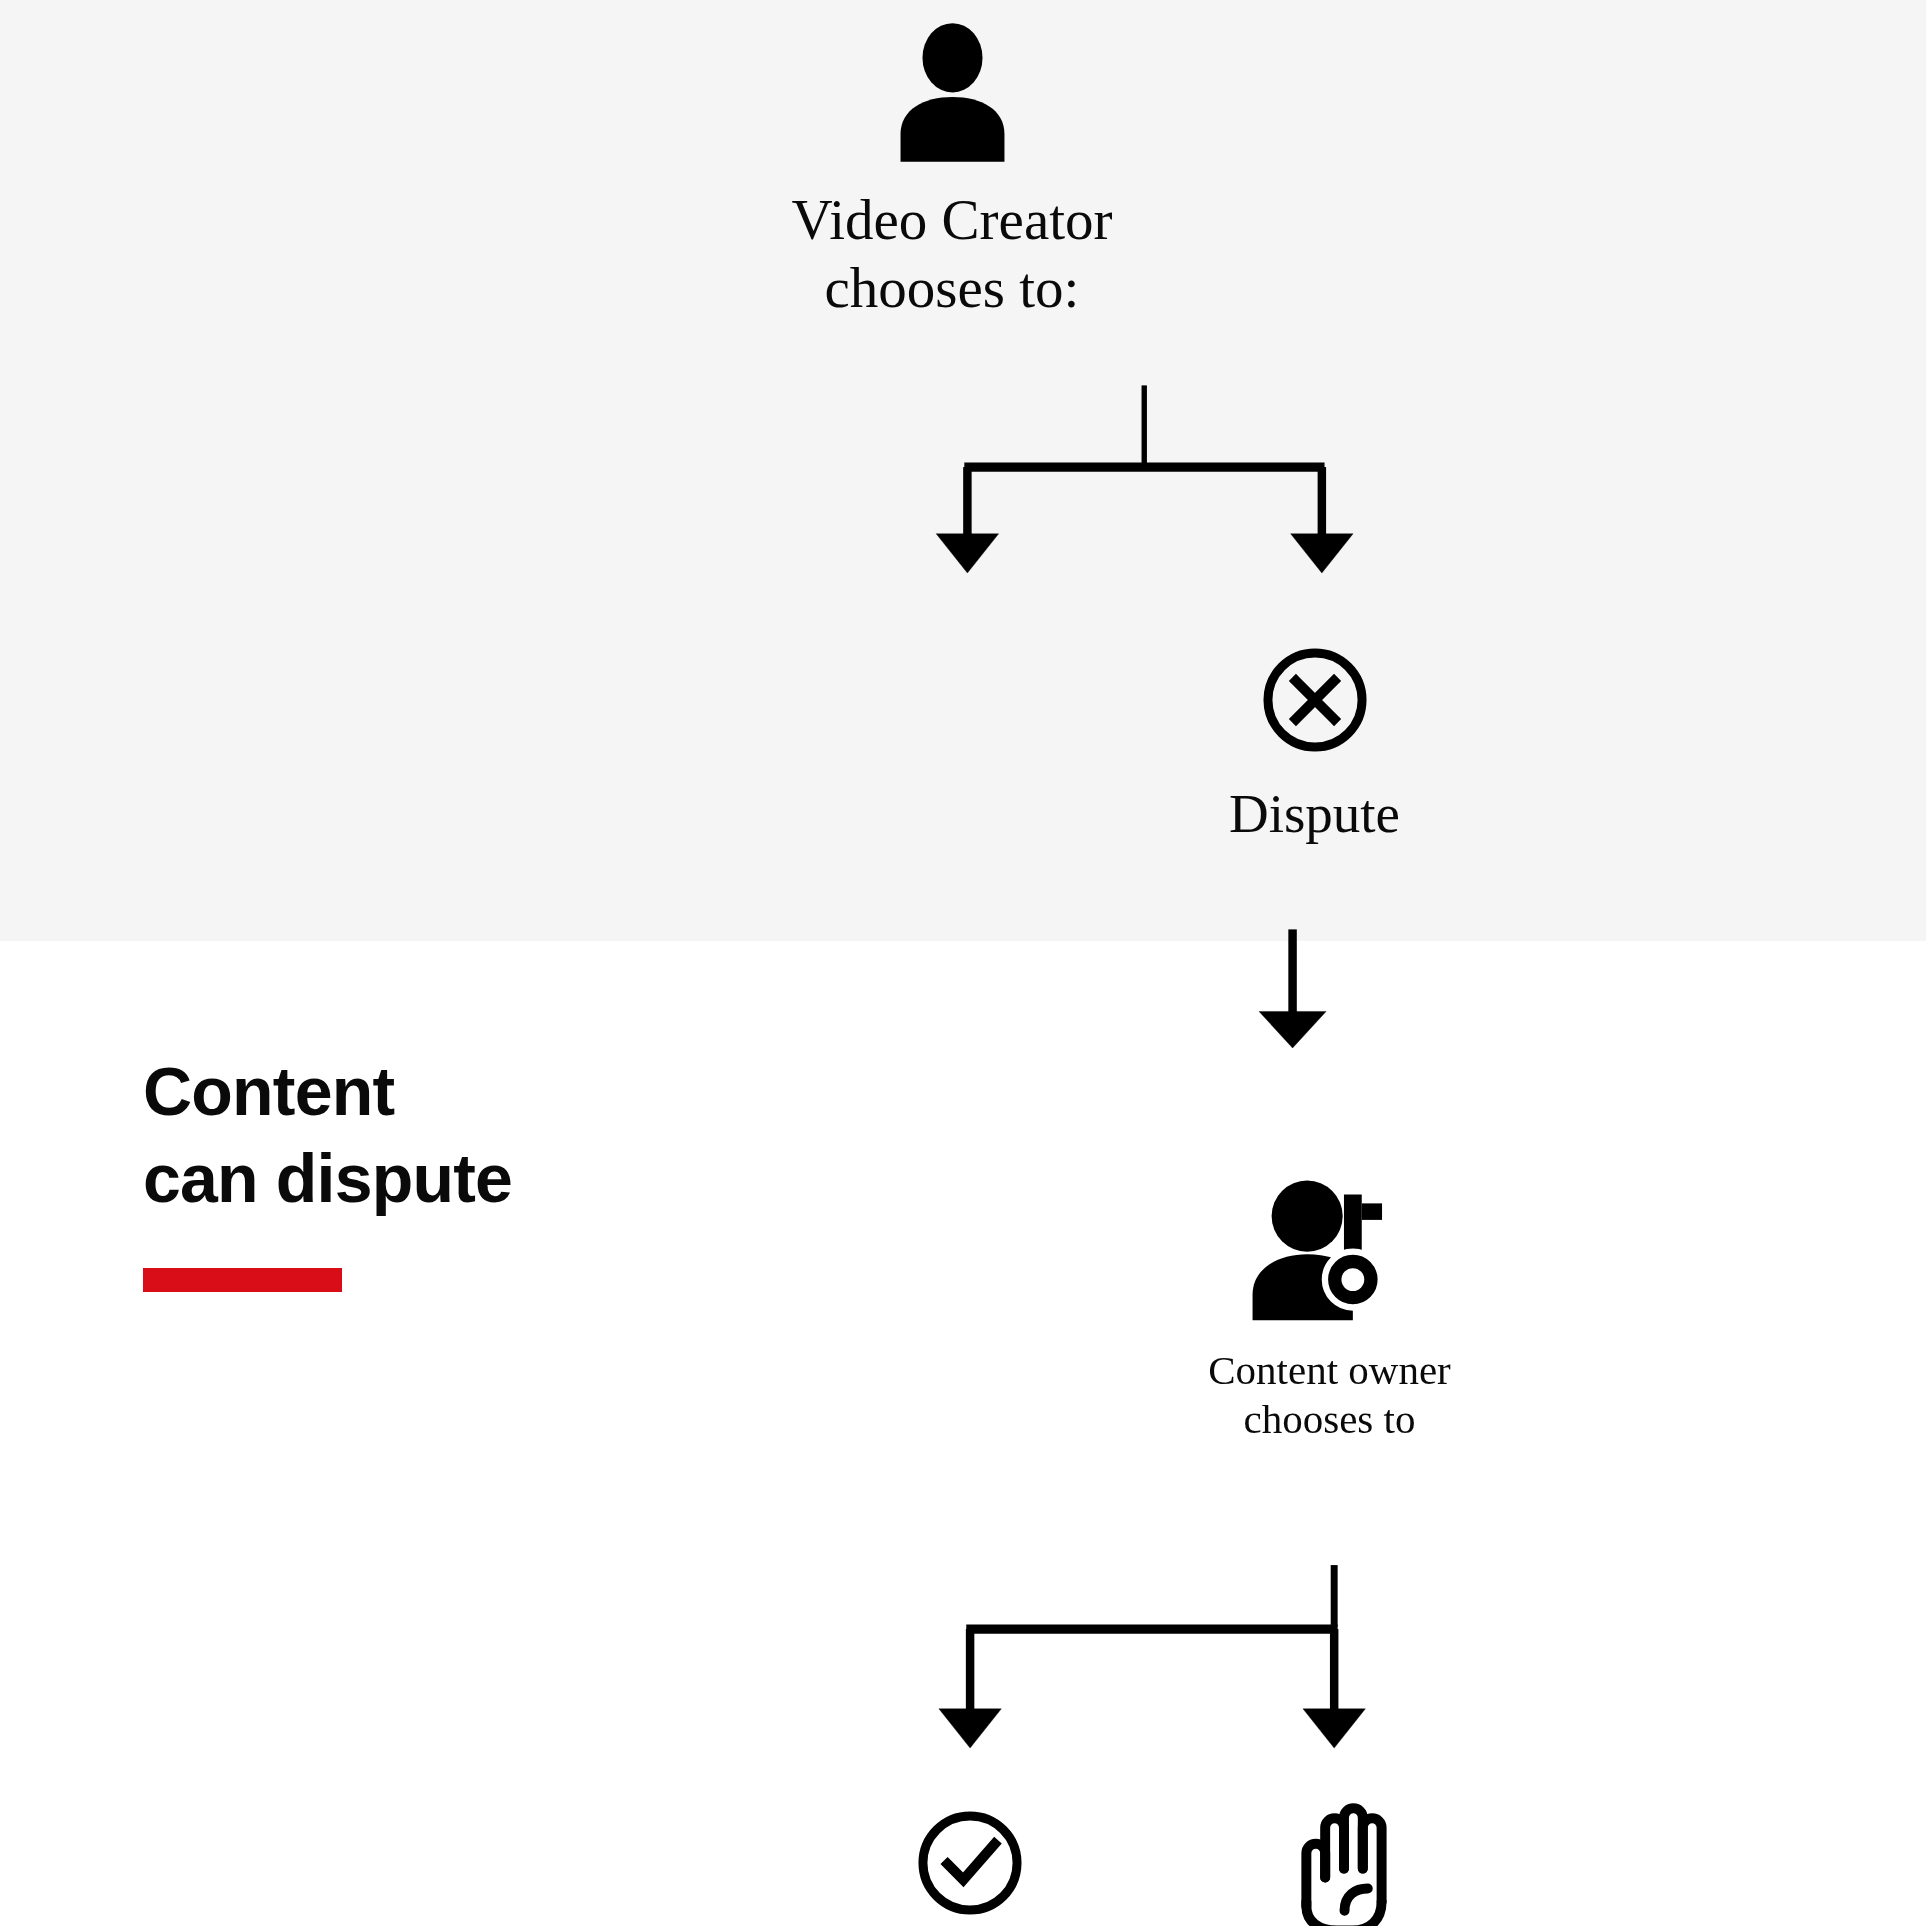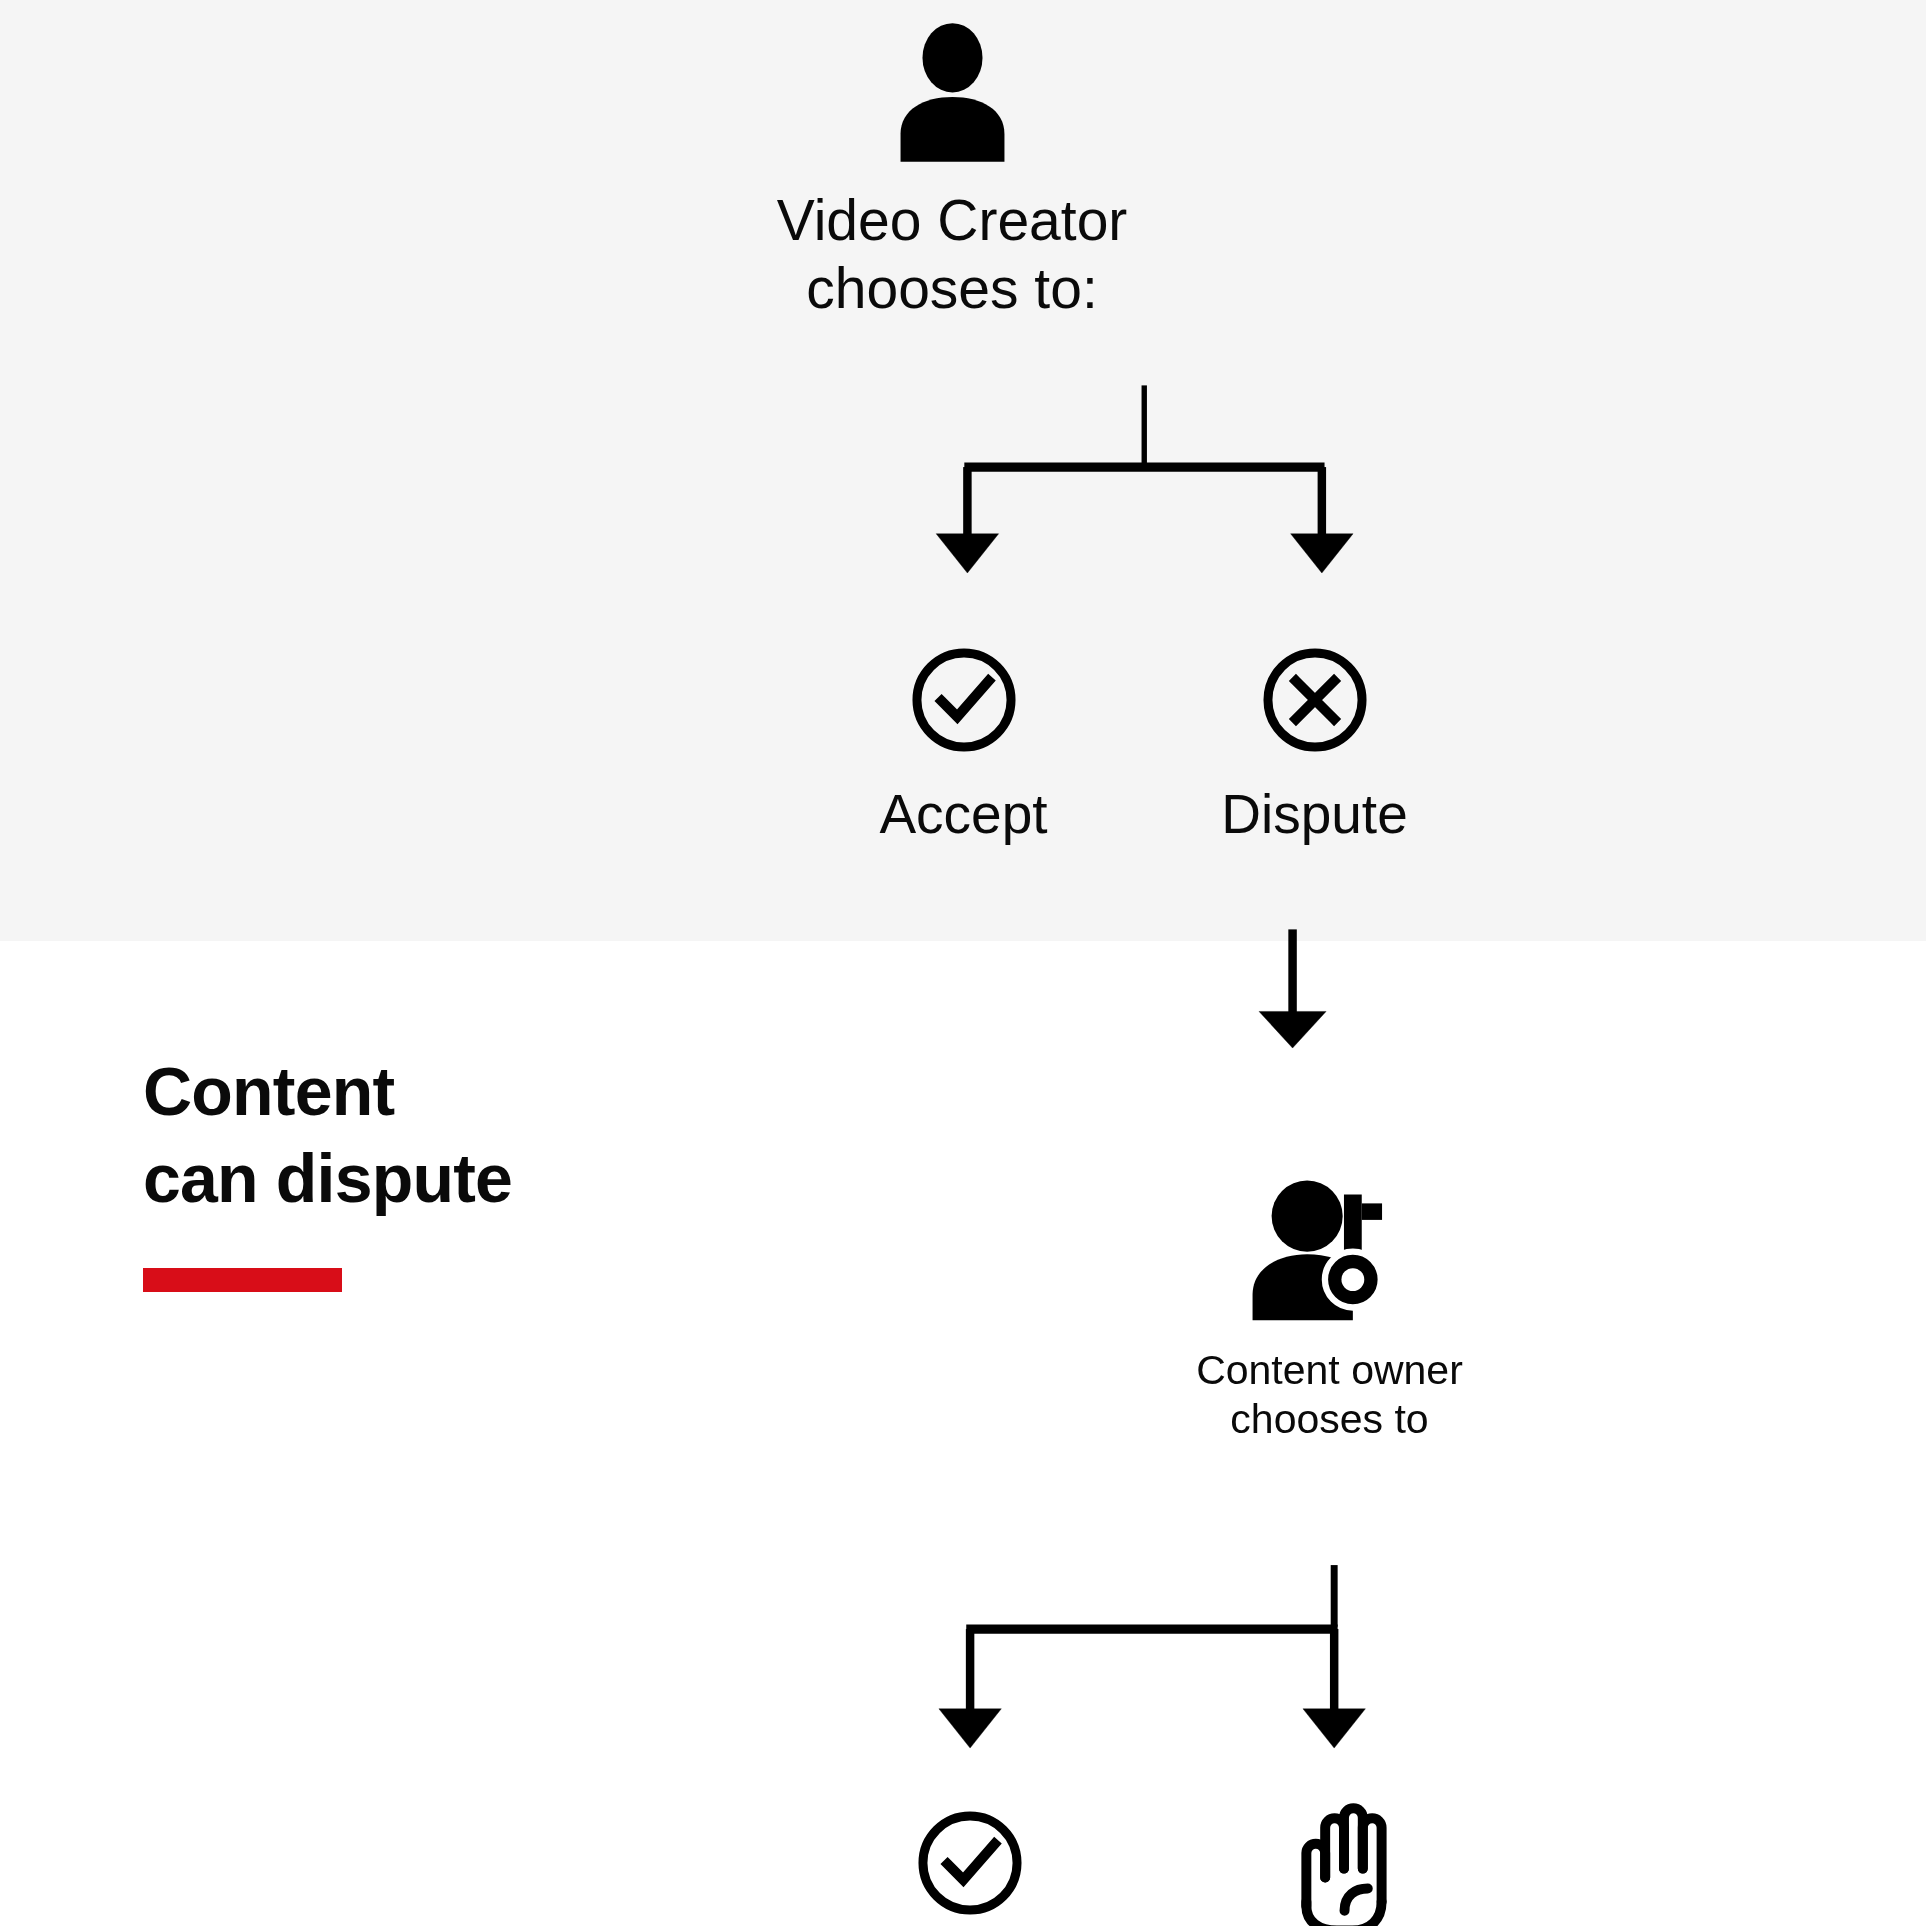--- a/index.html
+++ b/index.html
@@ -33,20 +33,21 @@
     background: #ffffff;
   }
 
   
   .node {
     position: absolute;
     display: flex;
     flex-direction: column;
     align-items: center;
     text-align: center;
+    font-family: Liberation Serif, serif;
   }
   .node-label {
     color: #0a0a0a;
     font-weight: 400;
     line-height: 1.20;
     white-space: pre-line;
   }
 
   
   #node-video-creator {
@@ -182,29 +183,20 @@
     <span class="icon-person">
       <svg viewBox="0 0 110 120" width="127" height="139" xmlns="http://www.w3.org/2000/svg" aria-hidden="true">
         <ellipse cx="55" cy="30" rx="26" ry="30" fill="#000000"></ellipse>
         <path d="M10 120 L10 96 C10 75 30 64 55 64 C80 64 100 75 100 96 L100 120 Z" fill="#000000"></path>
       </svg>
     </span>
     <div class="node-label">Video Creator
 chooses to:</div>
   </div>
 
-  <div class="node" id="node-accept">
-    <span class="icon-circle">
-      <svg viewBox="0 0 100 100" width="112" height="112" xmlns="http://www.w3.org/2000/svg" aria-hidden="true">
-        <circle cx="50" cy="50" r="42" fill="none" stroke="#000000" stroke-width="8"></circle>
-        <path d="M30 51 L44 65 L72 33" fill="none" stroke="#000000" stroke-width="9" stroke-linecap="square" stroke-linejoin="miter"></path>
-      </svg>
-    </span>
-    <div class="node-label">Accept</div>
-  </div>
 
   <div class="node" id="node-dispute">
     <span class="icon-circle">
       <svg viewBox="0 0 100 100" width="112" height="112" xmlns="http://www.w3.org/2000/svg" aria-hidden="true">
         <circle cx="50" cy="50" r="42" fill="none" stroke="#000000" stroke-width="8"></circle>
         <path d="M33 33 L67 67 M67 33 L33 67" fill="none" stroke="#000000" stroke-width="9" stroke-linecap="square"></path>
       </svg>
     </span>
     <div class="node-label">Dispute</div>
   </div>

